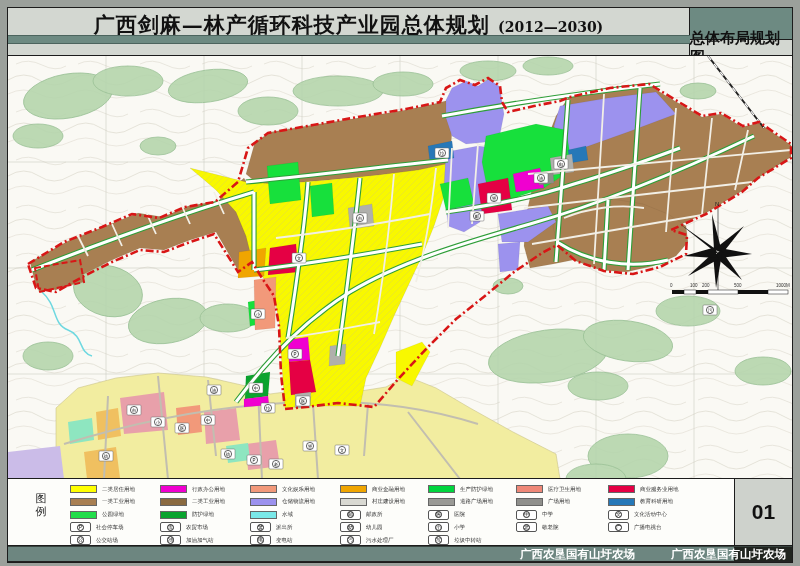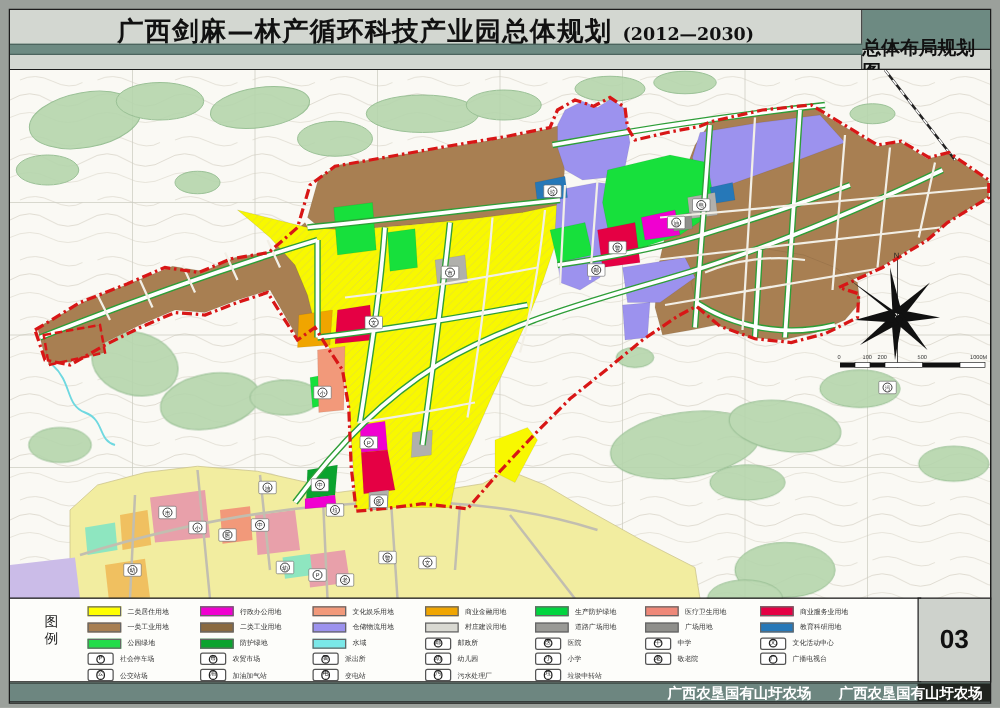--- a/index.html
+++ b/index.html
@@ -40,21 +40,21 @@
   .lg-lb{font-size:5.5px;color:#333;margin-left:5px;white-space:nowrap;}
   
   .pagenum{position:absolute;left:735px;top:479px;width:57px;height:66px;background:#ced2cc;
            outline:1px solid #1c1c1c;display:flex;align-items:center;justify-content:center;
            font-size:21px;font-weight:bold;color:#111;}
   
   .footer{position:absolute;left:8px;top:546px;width:784px;height:16px;background:#6d8680;
           border-top:1px solid #39443f;border-bottom:1px solid #222;box-sizing:border-box;}
   .footer .darkbox{position:absolute;right:0;top:0;width:58px;height:100%;background:#20241f;}
   .footer .ftext{position:absolute;right:6px;top:0;height:100%;display:flex;align-items:center;
-                 gap:22px;color:#fff;font-weight:bold;font-size:11.5px;white-space:nowrap;z-index:2;}
+                 gap:36px;color:#fff;font-weight:bold;font-size:11.5px;white-space:nowrap;z-index:2;}
 </style>
 </head>
 <body>
 
 <div class="page">
   <div class="frame"></div>
 
   <div class="hdr-left">
     <div class="hdr-title">
       <span>广西剑麻—林产循环科技产业园总体规划</span>
@@ -546,21 +546,21 @@
           <div class="lg-item">
             <span class="lg-ic">
               <b>广</b>
             </span>
             <span class="lg-lb">广播电视台</span>
           </div>
         </div>
       </div>
   </div>
 
-  <div class="pagenum">03</div>
+  <div class="pagenum">01</div>
 
   <div class="footer">
     <div class="darkbox"></div>
     <div class="ftext">
       <span>广西农垦国有山圩农场</span>
       <span>广西农垦国有山圩农场</span>
     </div>
   </div>
 </div>
 

